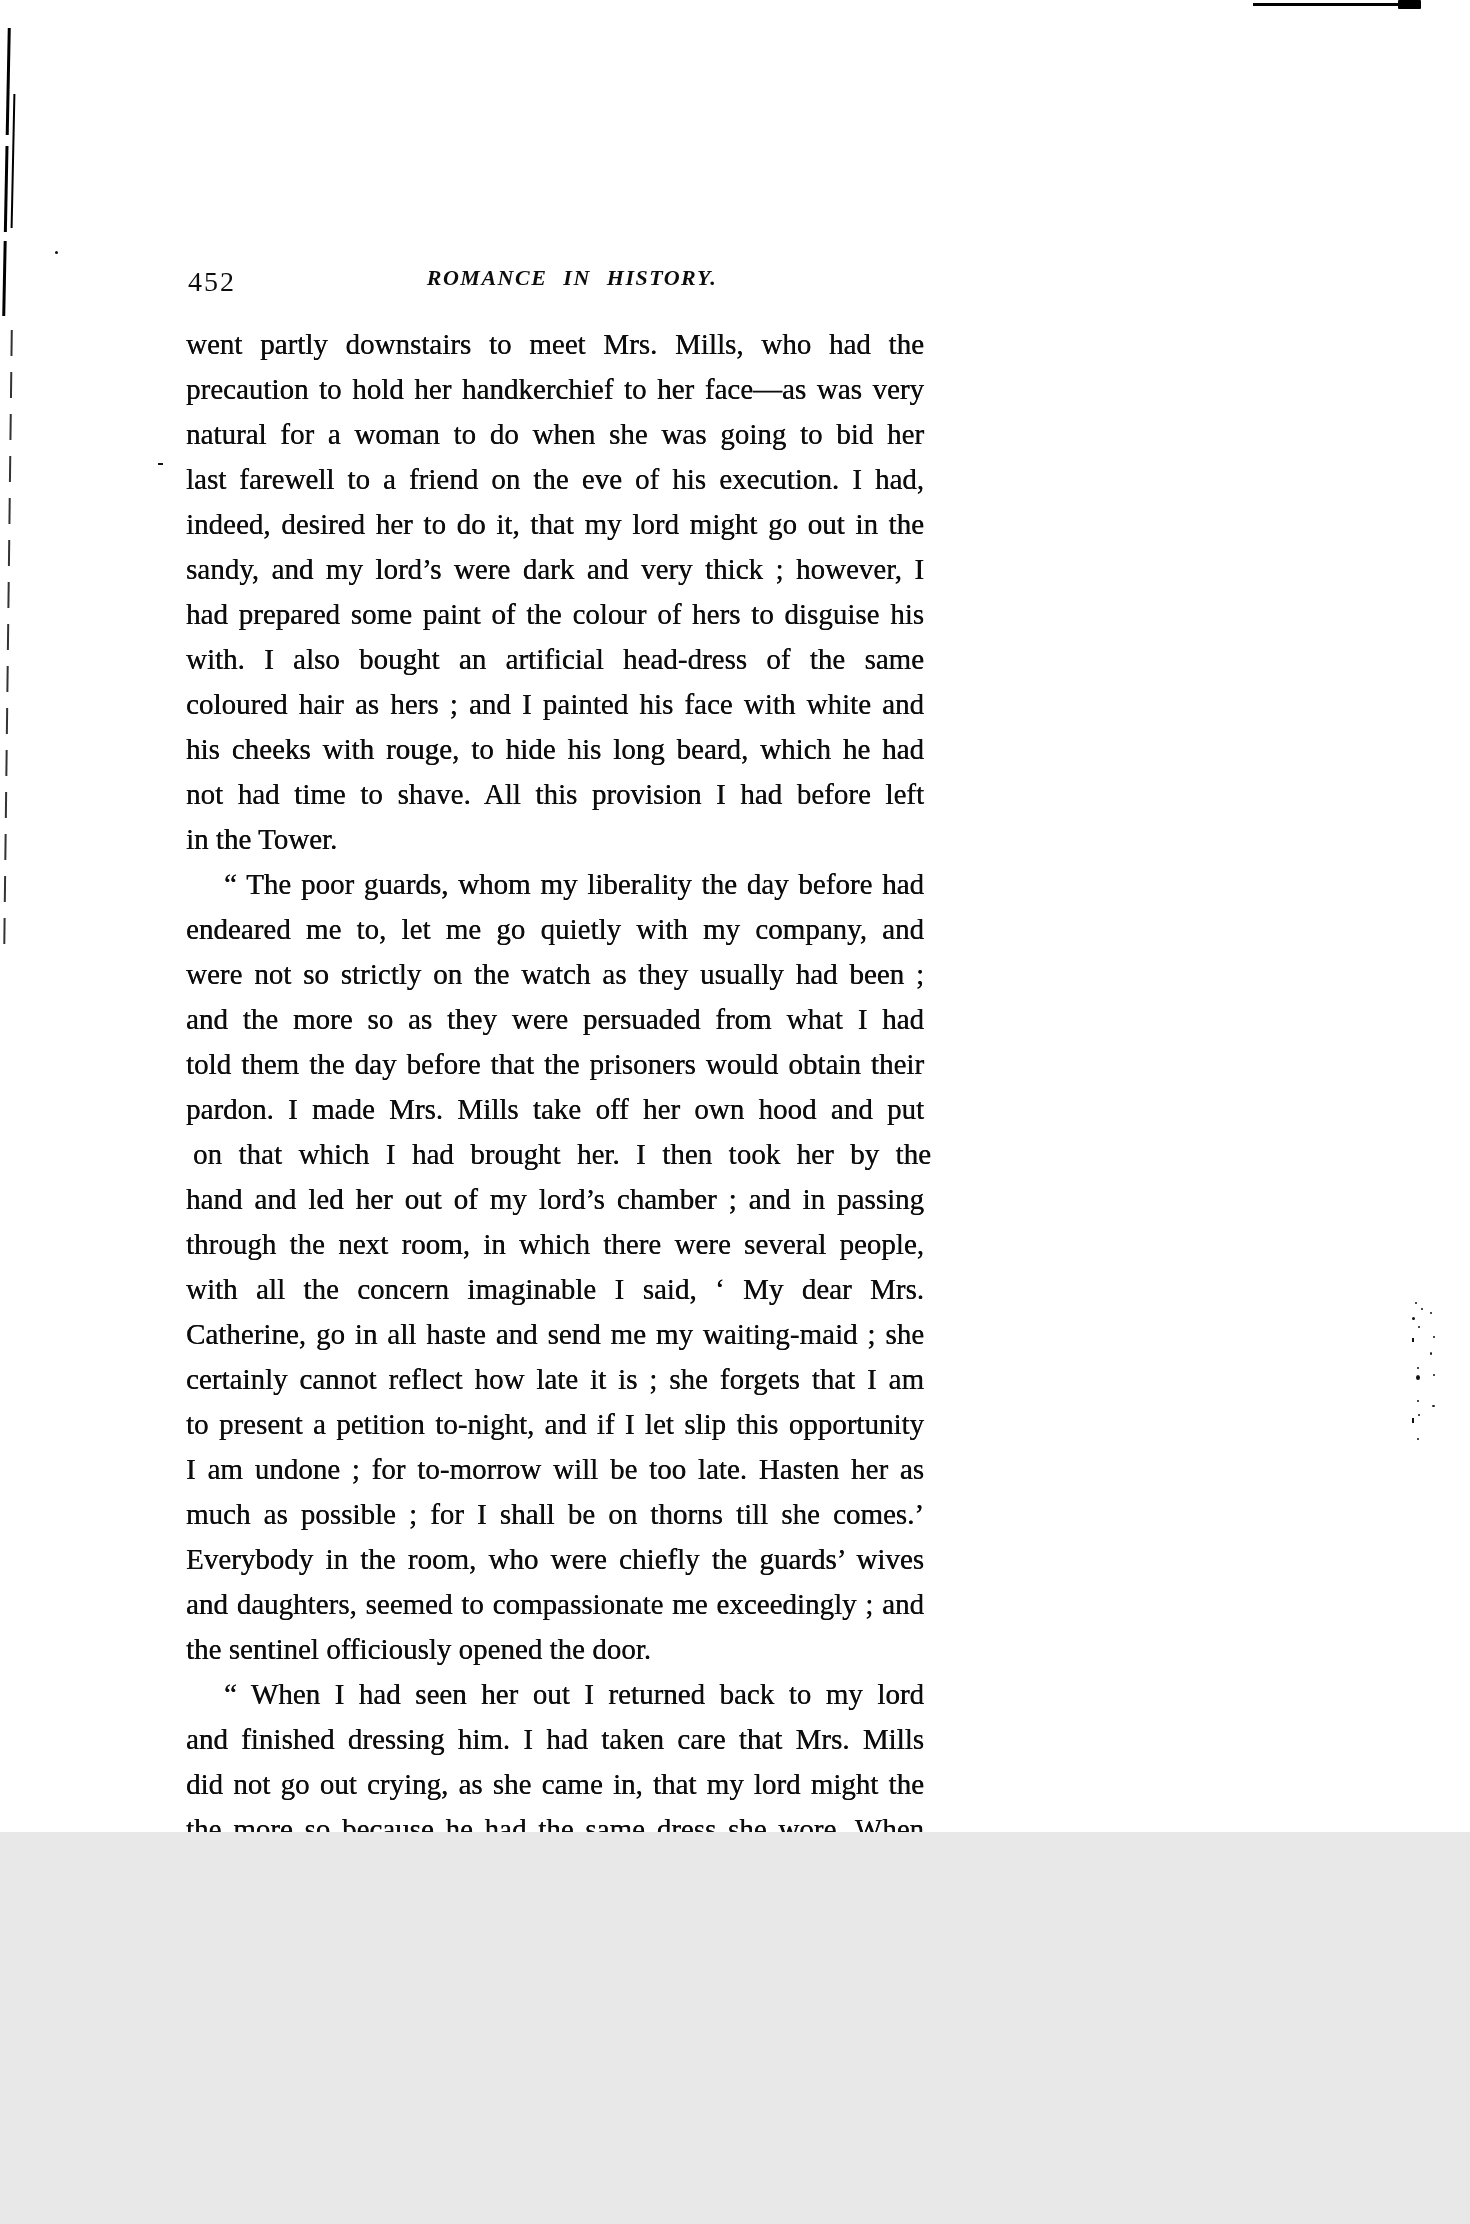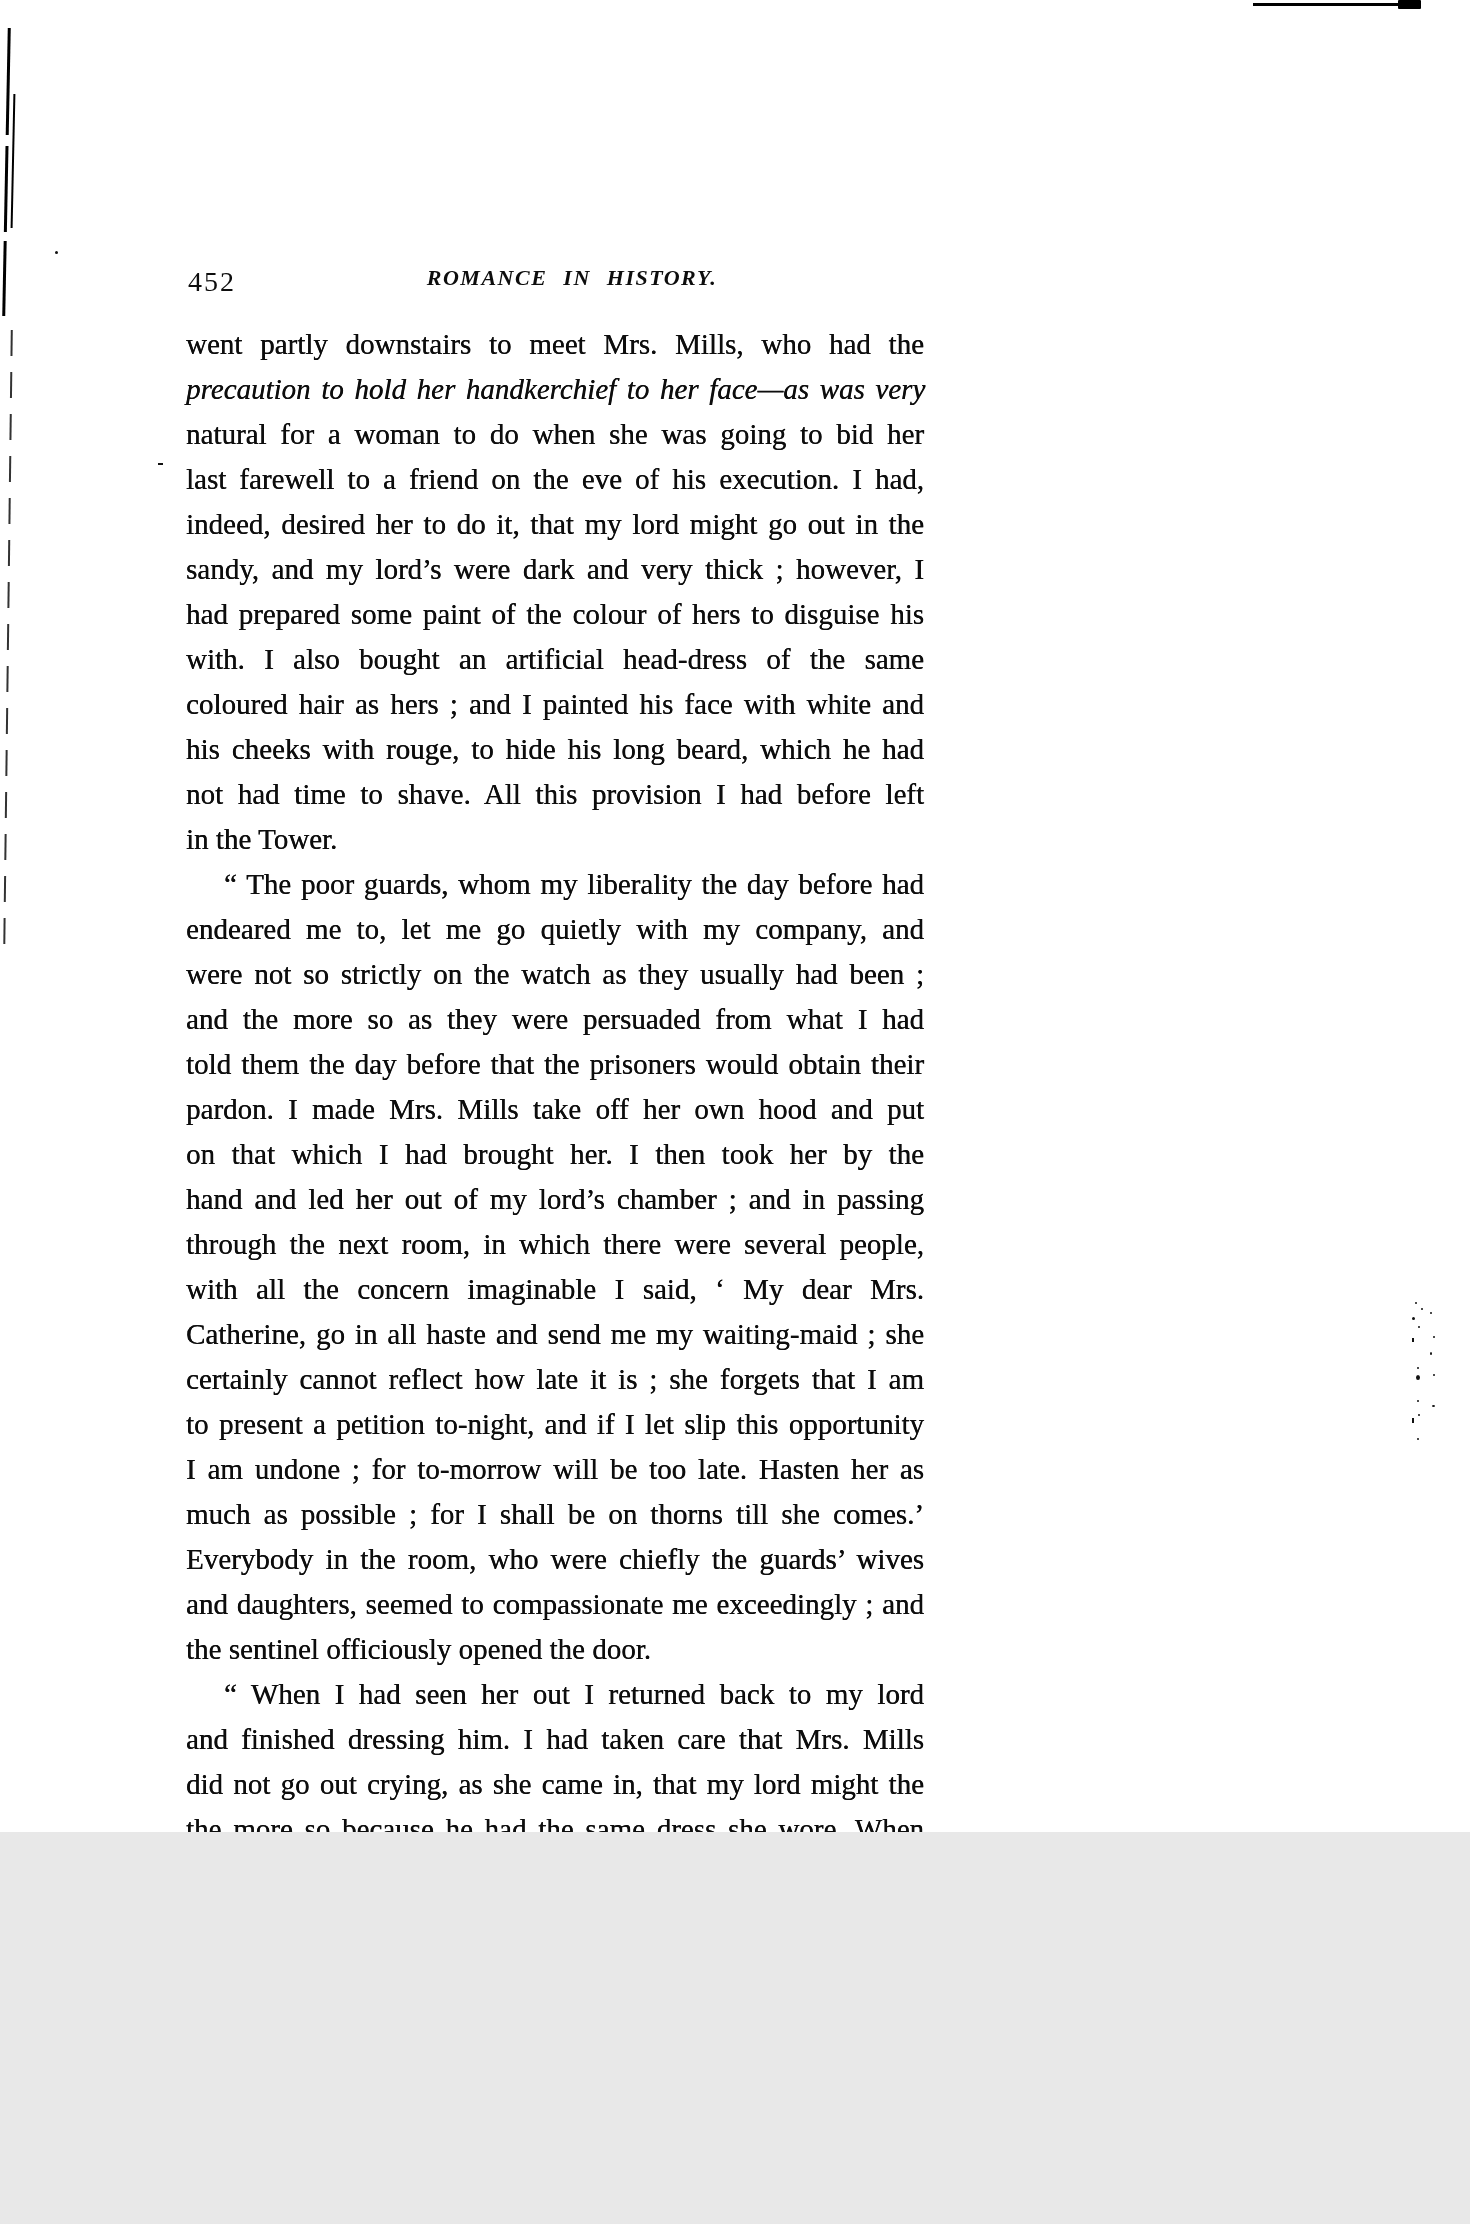--- a/index.html
+++ b/index.html
@@ -93,41 +93,41 @@
     <div class="speck" style="left:1441px;top:2183px;width:3px;height:3px;opacity:.6;"></div>
   </div>
 
   <div class="pagenum">452</div>
   <div class="running">ROMANCE IN HISTORY.</div>
 
   <div class="bodytext">
 
     <div>
       <div class="line j"><span style="word-spacing: 10.4931px;">went partly downstairs to meet Mrs. Mills, who had the</span></div>
-      <div class="line j"><span style="word-spacing: 3.35764px; font-style: italic;">precaution to hold her handkerchief to her face—as was very</span></div>
+      <div class="line j"><span style="word-spacing: 3.35764px;">precaution to hold her handkerchief to her face—as was very</span></div>
       <div class="line j"><span style="word-spacing: 6.46615px;">natural for a woman to do when she was going to bid her</span></div>
       <div class="line j"><span style="word-spacing: 5.80339px;">last farewell to a friend on the eve of his execution. I had,</span></div>
       <div class="line j"><span style="word-spacing: 3.42548px;">indeed, desired her to do it, that my lord might go out in the</span></div>
       <div class="line j"><span style="word-spacing: 5.21165px;">sandy, and my lord’s were dark and very thick ; however, I</span></div>
       <div class="line j"><span style="word-spacing: 3.46733px;">had prepared some paint of the colour of hers to disguise his</span></div>
       <div class="line j"><span style="word-spacing: 12.0278px;">with. I also bought an artificial head-dress of the same</span></div>
       <div class="line j"><span style="word-spacing: 3.92188px;">coloured hair as hers ; and I painted his face with white and</span></div>
       <div class="line j"><span style="word-spacing: 4.63778px;">his cheeks with rouge, to hide his long beard, which he had</span></div>
       <div class="line j"><span style="word-spacing: 7.34517px;">not had time to shave. All this provision I had before left</span></div>
       <div class="line last"><span>in the Tower.</span></div>
     </div>
 
     <div>
       <div class="line j indent"><span style="word-spacing: 2.48594px;">“ The poor guards, whom my liberality the day before had</span></div>
       <div class="line j"><span style="word-spacing: 7.95px;">endeared me to, let me go quietly with my company, and</span></div>
       <div class="line j"><span style="word-spacing: 4.58854px;">were not so strictly on the watch as they usually had been ;</span></div>
       <div class="line j"><span style="word-spacing: 7.57386px;">and the more so as they were persuaded from what I had</span></div>
       <div class="line j"><span style="word-spacing: 2.76719px;">told them the day before that the prisoners would obtain their</span></div>
       <div class="line j"><span style="word-spacing: 7.02699px;">pardon. I made Mrs. Mills take off her own hood and put</span></div>
-      <div class="line j"><span style="word-spacing: 9.21745px;">on that which I had brought her. I then took her by the</span></div>
+      <div class="line j"><span style="word-spacing: 9.21745px; margin-left: 7px;">on that which I had brought her. I then took her by the</span></div>
       <div class="line j"><span style="word-spacing: 4.72005px;">hand and led her out of my lord’s chamber ; and in passing</span></div>
       <div class="line j"><span style="word-spacing: 6.03472px;">through the next room, in which there were several people,</span></div>
       <div class="line j"><span style="word-spacing: 11.1469px;">with all the concern imaginable I said, ‘ My dear Mrs.</span></div>
       <div class="line j"><span style="word-spacing: 2.66193px;">Catherine, go in all haste and send me my waiting-maid ; she</span></div>
       <div class="line j"><span style="word-spacing: 4.63802px;">certainly cannot reflect how late it is ; she forgets that I am</span></div>
       <div class="line j"><span style="word-spacing: 3.09375px;">to present a petition to-night, and if I let slip this opportunity</span></div>
       <div class="line j"><span style="word-spacing: 4.52214px;">I am undone ; for to-morrow will be too late. Hasten her as</span></div>
       <div class="line j"><span style="word-spacing: 5.85807px;">much as possible ; for I shall be on thorns till she comes.’</span></div>
       <div class="line j"><span style="word-spacing: 4.92708px;">Everybody in the room, who were chiefly the guards’ wives</span></div>
       <div class="line j"><span style="word-spacing: 1.55273px;">and daughters, seemed to compassionate me exceedingly ; and</span></div>

